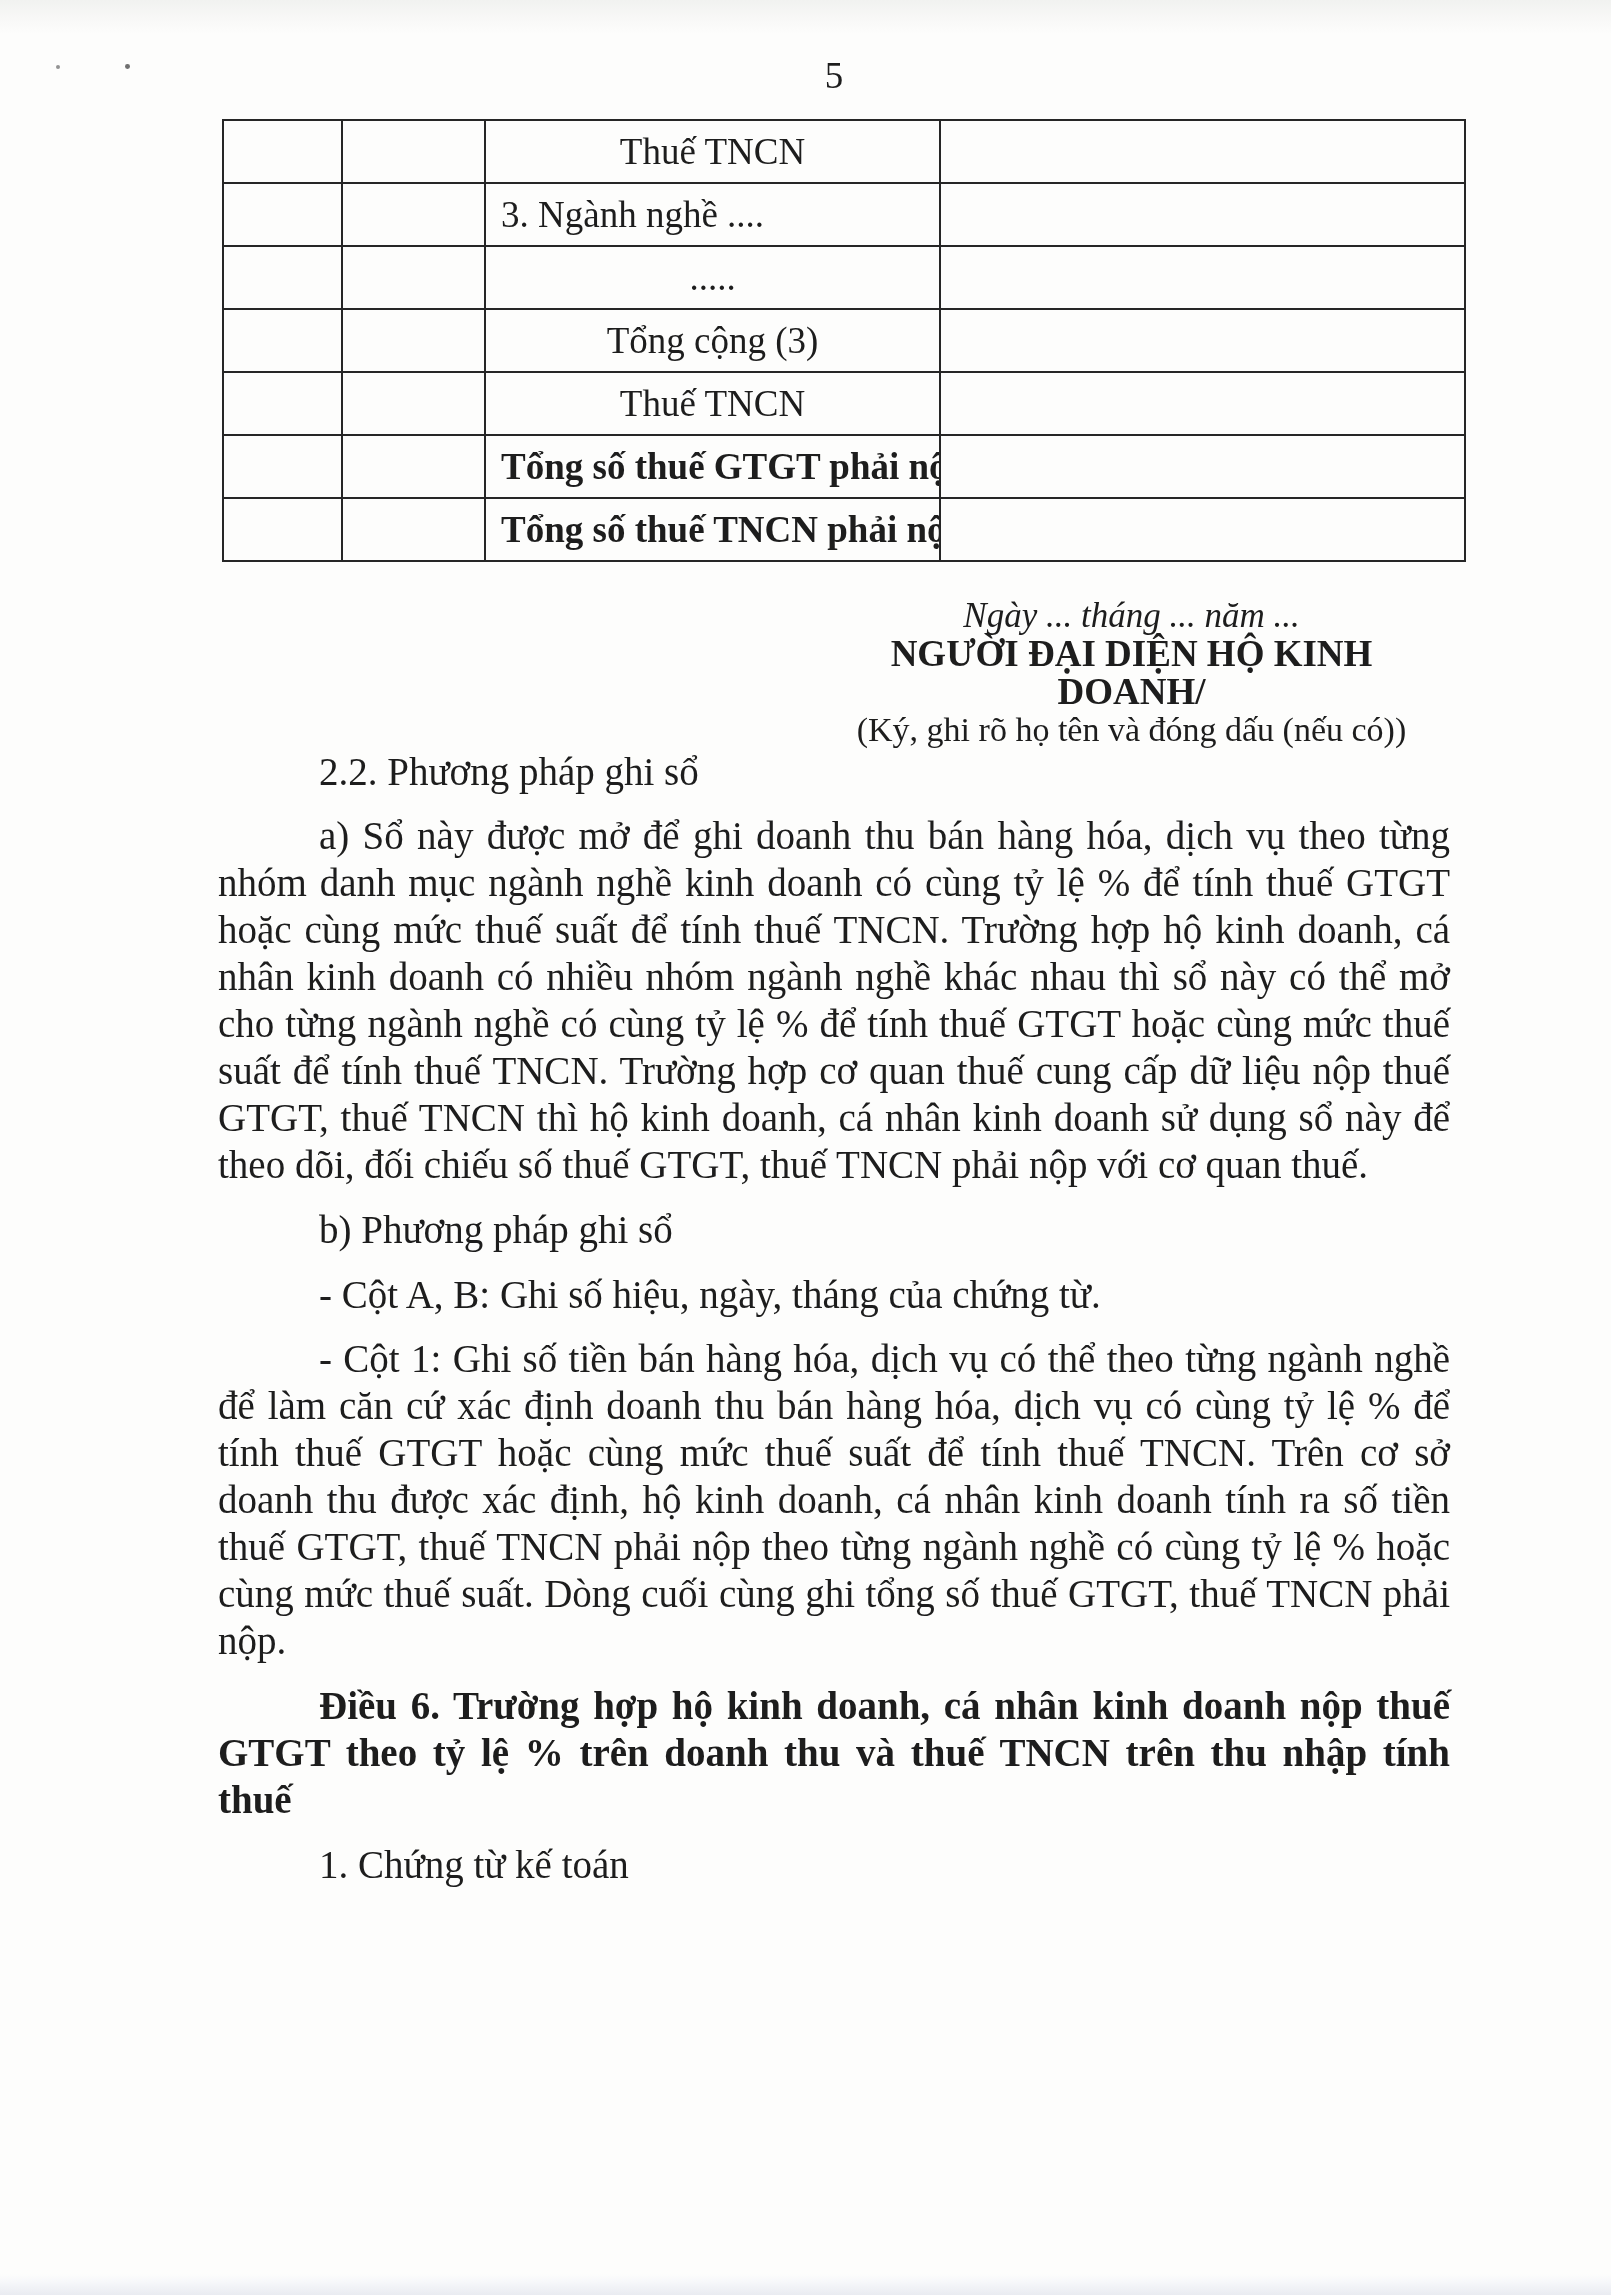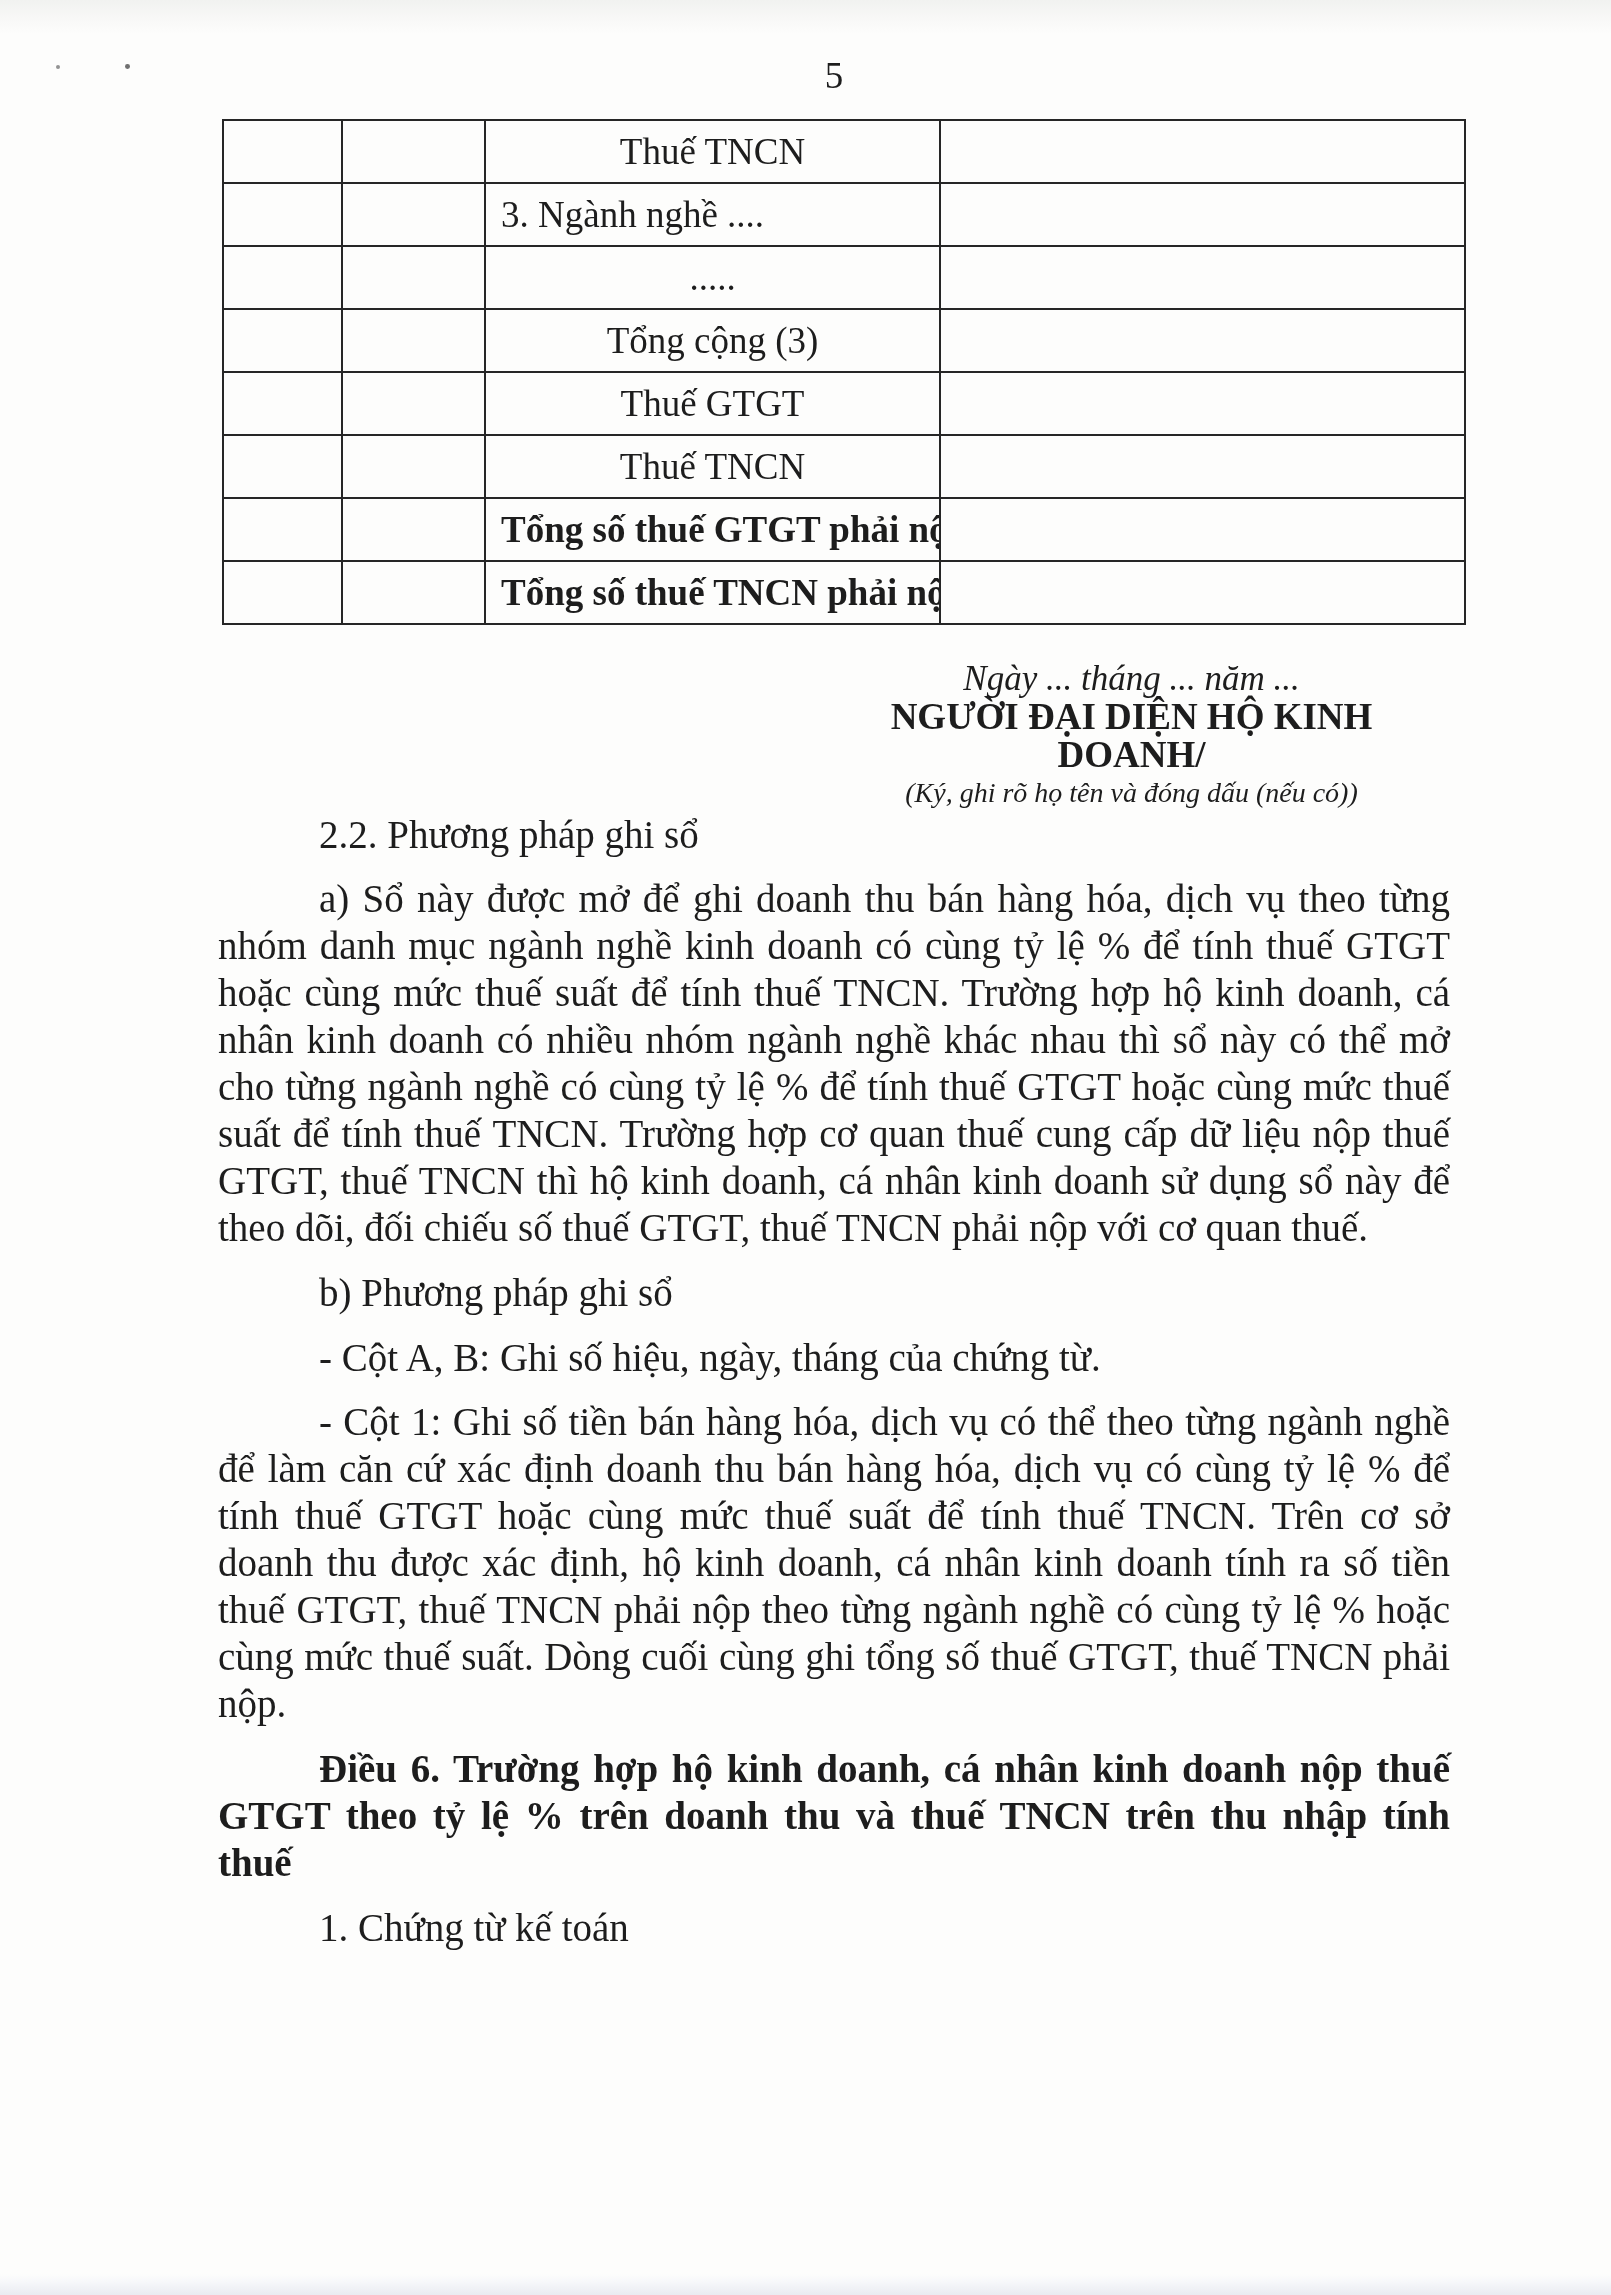--- a/index.html
+++ b/index.html
@@ -62,21 +62,21 @@
   tr.row-bold td { font-weight: bold; }
 
   
   .sig-block {
     width: 637px;
     margin: 35px 0 0 auto;   
     text-align: center;
   }
   .sig-date  { font-style: italic; font-size: 35px; line-height: 38px; }
   .sig-title { font-weight: bold;  font-size: 37px; line-height: 38px; }
-  .sig-note  { font-style: italic; font-size: 28px; line-height: 37px; }
+  .sig-note  { font-size: 34px; line-height: 37px; }
 
   
   .body-text { }
   .para {
     font-size: 39px;
     line-height: 47px;
     text-align: justify;
     text-indent: 101px;
     margin: 0 0 17.7px 0;
   }
@@ -122,26 +122,20 @@
       </tr>
       <tr>
         <td></td>
         <td></td>
         <td class="c-center">Tổng cộng (3)</td>
         <td></td>
       </tr>
       <tr>
         <td></td>
         <td></td>
-        <td class="c-center">Thuế GTGT</td>
-        <td></td>
-      </tr>
-      <tr>
-        <td></td>
-        <td></td>
         <td class="c-center">Thuế TNCN</td>
         <td></td>
       </tr>
       <tr class="row-bold">
         <td></td>
         <td></td>
         <td class="c-center">Tổng số thuế GTGT phải nộp</td>
         <td></td>
       </tr>
       <tr class="row-bold">

